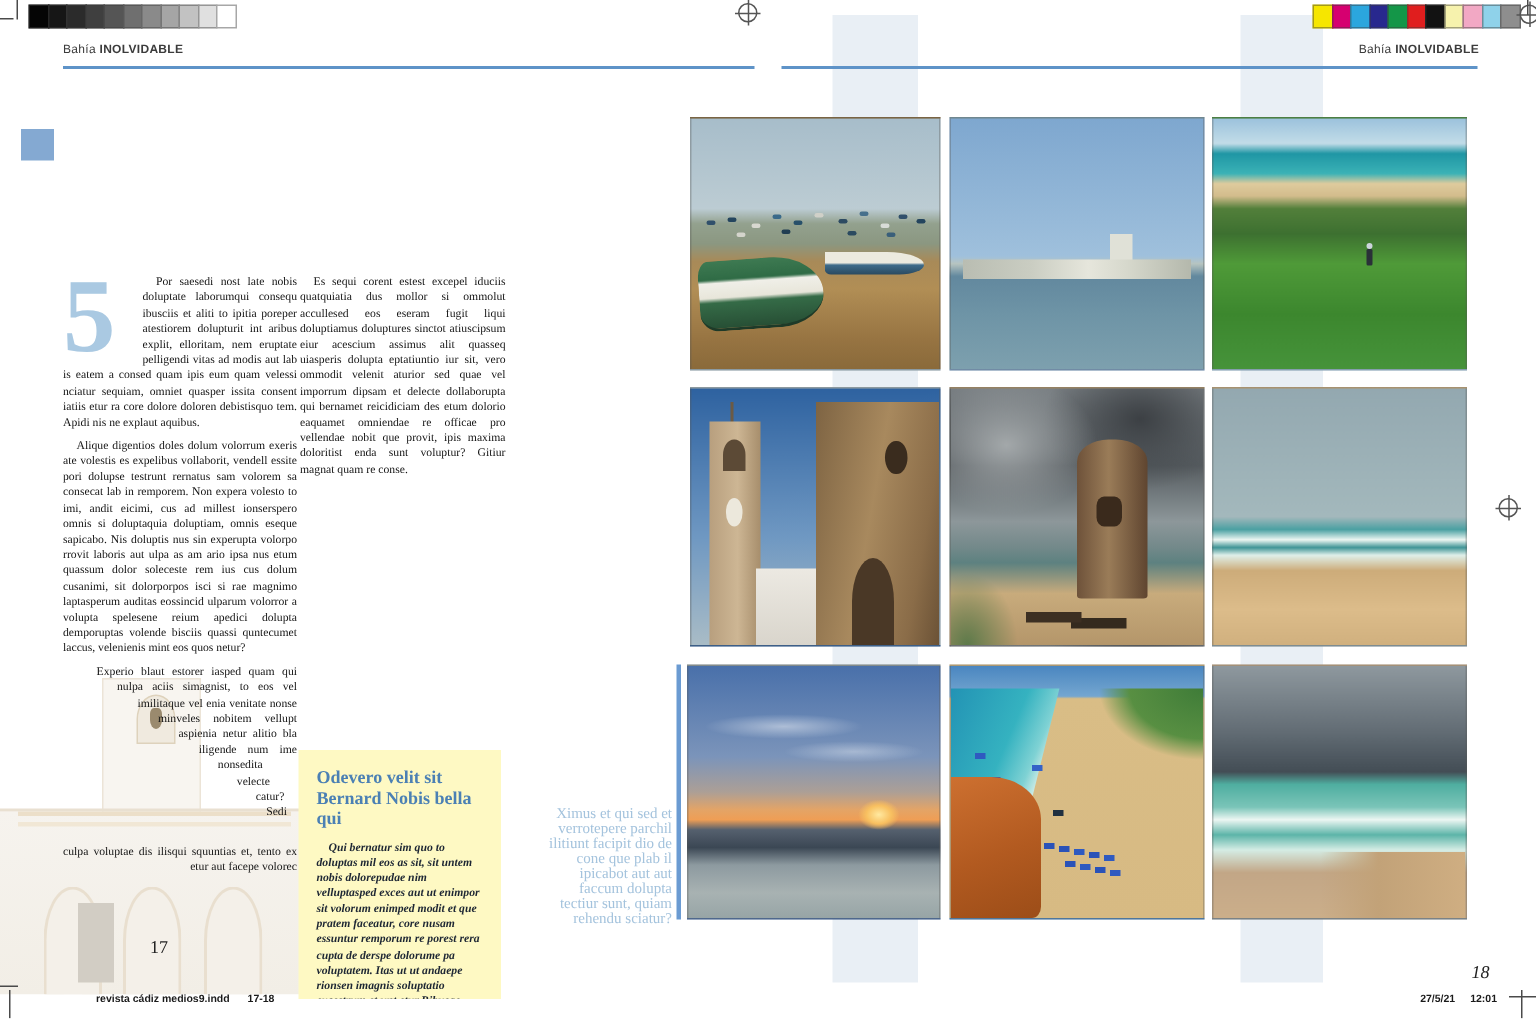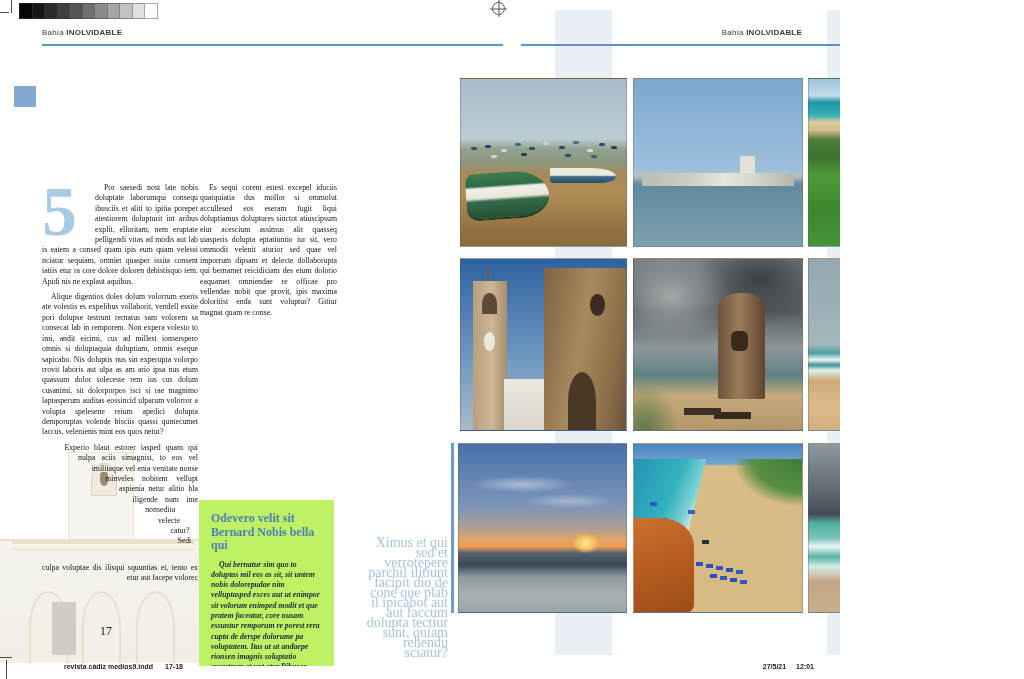--- a/index.html
+++ b/index.html
@@ -1,16 +1,16 @@
 <!DOCTYPE html>
 <html><head>
 <meta charset="utf-8">
 <style>
   html,body{margin:0;padding:0;background:#ffffff;}
-  .sheet{position:relative;width:840px;height:679px;background:#fff;overflow:hidden;
+  .sheet{position:relative;width:1024px;height:679px;background:#fff;overflow:hidden;
          font-family:"Liberation Serif",serif;color:#111;}
 
   
   .swatchbar{position:absolute;display:flex;top:3px;z-index:5;}
   .graybar{left:20px;}
   .colorbar{left:876px;}
   .swatchbar .swatch{width:11.5px;height:14px;border:1px solid rgba(60,60,60,.45);margin-left:-1px;}
   .reg{position:absolute;width:11px;height:11px;border:1px solid #555;border-radius:50%;z-index:5;}
   .reg::before{content:"";position:absolute;left:50%;top:-3px;bottom:-3px;width:1px;background:#555;transform:translateX(-50%);}
   .reg::after{content:"";position:absolute;top:50%;left:-3px;right:-3px;height:1px;background:#555;transform:translateY(-50%);}
@@ -44,29 +44,29 @@
   .col p{margin:0 0 5px 0;text-indent:9px;}
   .col1{left:42px;width:156px;}
   .col2{left:200px;width:137px;}
   .dropcap{float:left;font-size:70px;line-height:52px;width:48px;font-weight:bold;
            color:#aac9e2;margin:3px 5px 0 0;text-indent:0;}
   .dome-float{float:left;width:146px;height:120px;
               shape-outside:polygon(0 0,6% 0,34% 26%,62% 52%,88% 78%,100% 100%,0 100%);}
   .wrap-para{text-indent:0 !important;text-align-last:right;}
 
   
-  .sidebar{position:absolute;left:199px;top:500px;width:135px;height:166px;background:#bef264;
+  .sidebar{position:absolute;left:199px;top:500px;width:135px;height:166px;background:#fef9c3;
            box-sizing:border-box;padding:12px 10px 0 12px;overflow:hidden;z-index:3;}
   .sidebar h3{margin:0 0 7px 0;font-size:12px;line-height:13.5px;font-weight:bold;color:#4b80b4;}
   .sidebar p{margin:0;font-size:7.8px;line-height:10.3px;font-weight:bold;font-style:italic;
              color:#1d2633;text-indent:8px;text-align:left;}
 
   
   .photo-caption{position:absolute;left:364px;top:538px;width:84px;text-align:right;
-                 font-size:14px;line-height:10px;color:#a4c3dd;z-index:3;}
+                 font-size:10px;line-height:10px;color:#a4c3dd;z-index:3;}
   .vrule{position:absolute;left:451px;top:443px;width:3px;height:170px;background:#6b9bd2;z-index:3;}
 
   
   .photo{position:absolute;z-index:2;overflow:hidden;border:1px solid rgba(90,90,85,.35);box-sizing:border-box;}
   .p-r1c1{left:460px;top:78px;width:167px;height:169px;}
   .p-r1c2{left:633px;top:78px;width:170px;height:169px;}
   .p-r1c3{left:808px;top:78px;width:170px;height:169px;}
   .p-r2c1{left:460px;top:258px;width:167px;height:173px;}
   .p-r2c2{left:633px;top:258px;width:170px;height:173px;}
   .p-r2c3{left:808px;top:258px;width:170px;height:173px;}
@@ -169,21 +169,21 @@
   .lc-arch{position:absolute;bottom:0;width:17%;height:33%;background:#f4f0e9;
            border:2px solid #e9dfcf;border-bottom:none;border-radius:50% 50% 0 0;}
   .lc-arch-1{left:14%;}
   .lc-arch-2{left:40%;}
   .lc-arch-3{left:66%;}
   .lc-door{position:absolute;left:25%;bottom:4%;width:12%;height:25%;background:#d2cdc4;}
 
   
   .pagenum{position:absolute;font-size:12px;color:#222;z-index:4;}
   .pagenum-left{left:100px;top:624px;}
-  .pagenum-right{left:981px;top:602px;}
+  .pagenum-right{left:981px;top:641px;font-style:italic;}
   .slug{position:absolute;font-family:"Liberation Sans",sans-serif;font-size:7px;font-weight:bold;
         color:#1a1a1a;z-index:5;}
   .slug-left{left:64px;top:663px;}
   .slug-left .pages{margin-left:10px;}
   .slug-right{top:663px;right:26px;}
   .slug-right .time{margin-left:8px;}
 </style>
 </head>
 <body>
 

